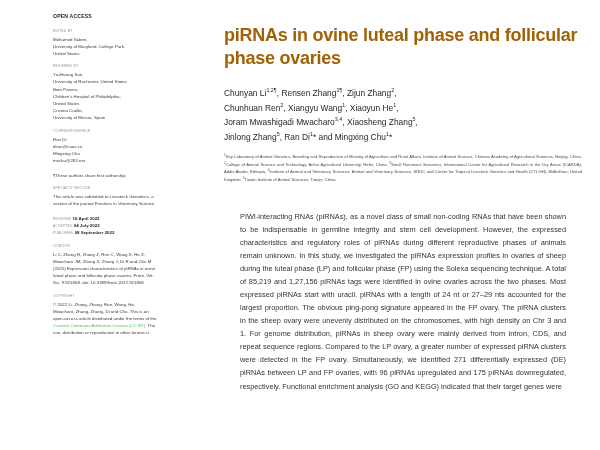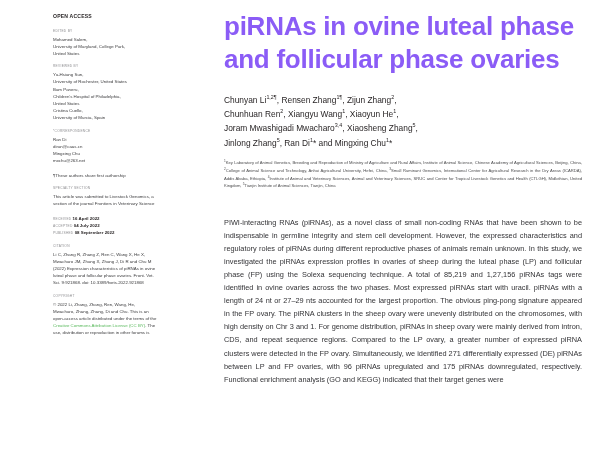--- a/index.html
+++ b/index.html
@@ -70,26 +70,26 @@
   .link-green { color: #57b85a; }
 
   
   .main {
     position: absolute;
     left: 224px;
     top: 8px;
     width: 358px;
   }
   .title {
-    font-size: 26px;
+    font-size: 18px;
     line-height: 1.26;
     font-weight: bold;
-    color: #8b5cf6;
+    color: #a16207;
     letter-spacing: -0.25px;
-    margin: 2px 0 17px 0;
+    margin: 16px 0 17px 0;
   }
   .authors {
     font-size: 8.4px;
     line-height: 1.62;
     color: #231f20;
     margin-bottom: 9px;
   }
   .authors sup { font-size: 5.4px; vertical-align: super; }
   .au-line { display: block; }
   .affil {
@@ -99,21 +99,21 @@
     margin-bottom: 26px;
     text-align: justify;
   }
   .affil sup { font-size: 3.2px; vertical-align: super; }
   .abstract {
     font-size: 7.35px;
     line-height: 1.78;
     color: #333336;
     text-align: justify;
   }
-  .abstract p { margin: 0; }
+  .abstract p { margin: 16px; }
 </style>
 </head>
 <body>
 
 <div class="page">
 
   <div class="sidebar">
 
     <div class="sb-openaccess">OPEN ACCESS</div>
 

